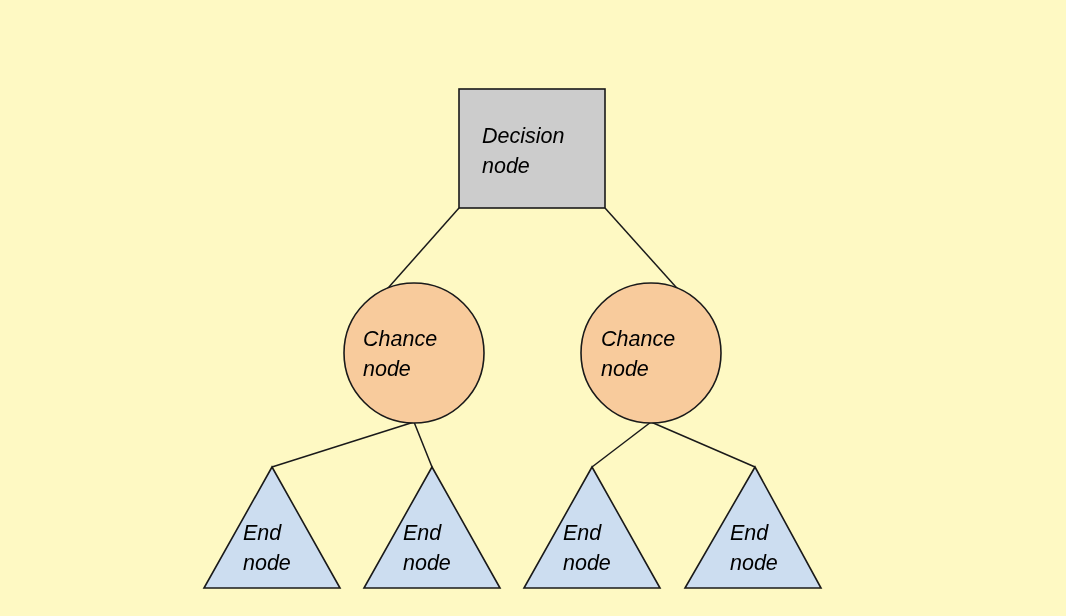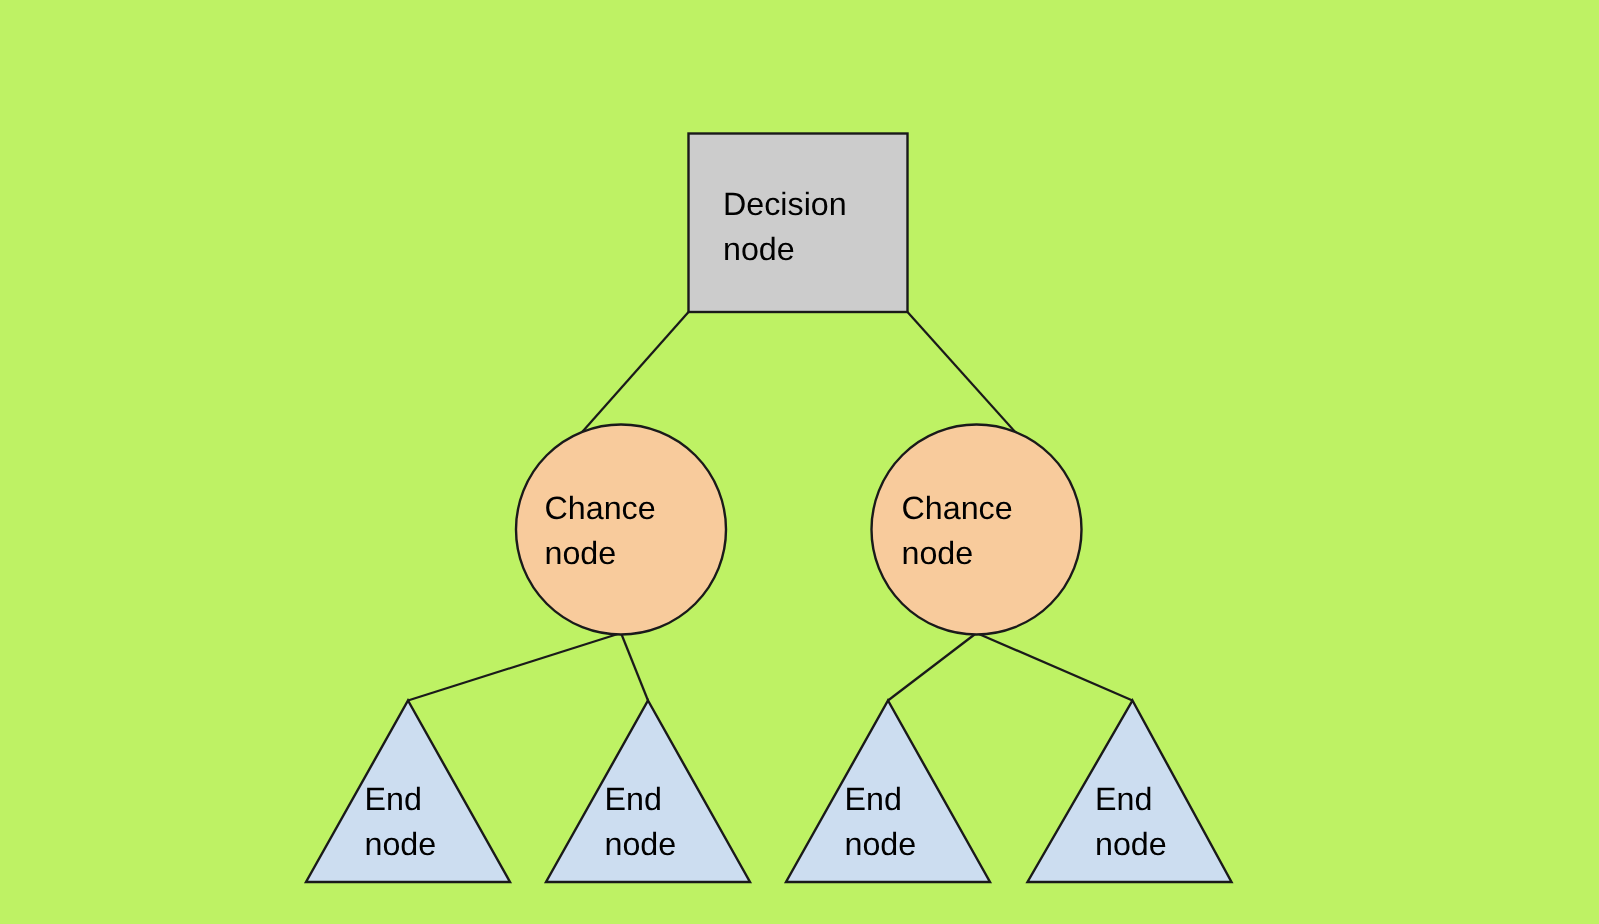--- a/index.html
+++ b/index.html
@@ -38,21 +38,21 @@
     font-family: "Liberation Sans", sans-serif;
     font-size: 21.5px;
     fill: #000000;
     dominant-baseline: alphabetic;
   }
   .node-label.anchor-start { text-anchor: start; }
 </style>
 </head>
 <body>
 
-<div id="diagram-root" style="background: #bef264;">
+<div id="diagram-root" style="background: #fef9c3; font-style: italic;">
 
   <svg id="tree-svg" viewBox="0 0 1066 616" xmlns="http://www.w3.org/2000/svg">
 
     <g>
       <line class="edge-line" x1="459" y1="208" x2="381" y2="296" stroke="#1a1a1a"></line>
       <line class="edge-line" x1="605" y1="208" x2="684" y2="296" stroke="#1a1a1a"></line>
 
       <line class="edge-line" x1="414" y1="422" x2="272" y2="467" stroke="#1a1a1a"></line>
       <line class="edge-line" x1="414" y1="422" x2="432" y2="467" stroke="#1a1a1a"></line>
 

